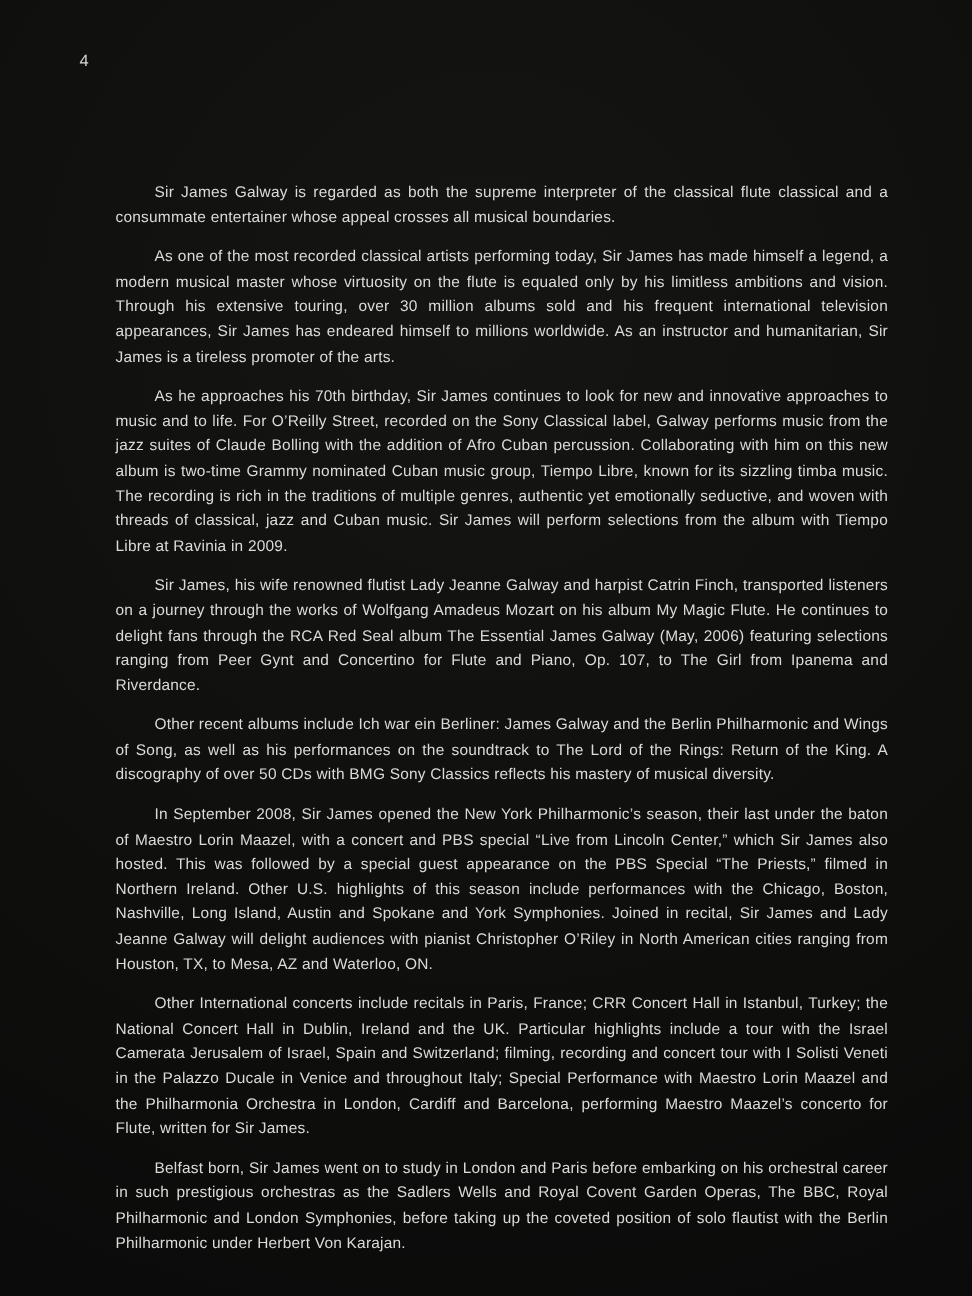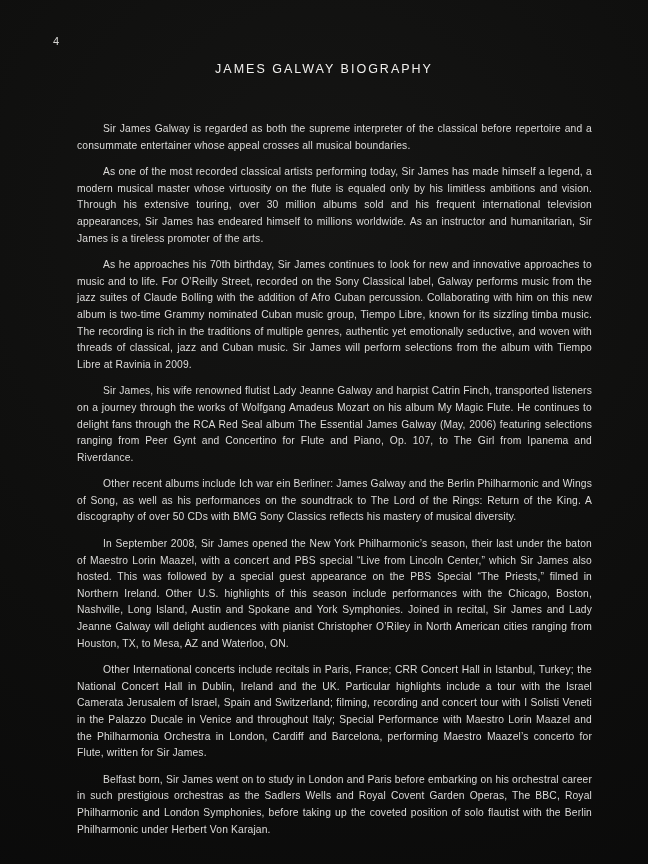--- a/index.html
+++ b/index.html
@@ -56,23 +56,22 @@
     text-align: justify;
     text-indent: 26px;
     color: #dcdbd9;
   }
 </style>
 </head>
 <body>
 
 <div class="page">
   <div class="page-number">4</div>
-  <h1 class="title">JAMES GALWAY BIOGRAPHY</h1>
   <div class="content">
-    <p>Sir James Galway is regarded as both the supreme interpreter of the classical before repertoire and a consummate entertainer whose appeal crosses all musical boundaries.</p>
+    <p>Sir James Galway is regarded as both the supreme interpreter of the classical flute classical and a consummate entertainer whose appeal crosses all musical boundaries.</p>
     <p>As one of the most recorded classical artists performing today, Sir James has made himself a legend, a modern musical master whose virtuosity on the flute is equaled only by his limitless ambitions and vision. Through his extensive touring, over 30 million albums sold and his frequent international television appearances, Sir James has endeared himself to millions worldwide. As an instructor and humanitarian, Sir James is a tireless promoter of the arts.</p>
     <p>As he approaches his 70th birthday, Sir James continues to look for new and innovative approaches to music and to life. For O’Reilly Street, recorded on the Sony Classical label, Galway performs music from the jazz suites of Claude Bolling with the addition of Afro Cuban percussion. Collaborating with him on this new album is two-time Grammy nominated Cuban music group, Tiempo Libre, known for its sizzling timba music. The recording is rich in the traditions of multiple genres, authentic yet emotionally seductive, and woven with threads of classical, jazz and Cuban music. Sir James will perform selections from the album with Tiempo Libre at Ravinia in 2009.</p>
     <p>Sir James, his wife renowned flutist Lady Jeanne Galway and harpist Catrin Finch, transported listeners on a journey through the works of Wolfgang Amadeus Mozart on his album My Magic Flute. He continues to delight fans through the RCA Red Seal album The Essential James Galway (May, 2006) featuring selections ranging from Peer Gynt and Concertino for Flute and Piano, Op. 107, to The Girl from Ipanema and Riverdance.</p>
     <p>Other recent albums include Ich war ein Berliner: James Galway and the Berlin Philharmonic and Wings of Song, as well as his performances on the soundtrack to The Lord of the Rings: Return of the King. A discography of over 50 CDs with BMG Sony Classics reflects his mastery of musical diversity.</p>
     <p>In September 2008, Sir James opened the New York Philharmonic’s season, their last under the baton of Maestro Lorin Maazel, with a concert and PBS special “Live from Lincoln Center,” which Sir James also hosted. This was followed by a special guest appearance on the PBS Special “The Priests,” filmed in Northern Ireland. Other U.S. highlights of this season include performances with the Chicago, Boston, Nashville, Long Island, Austin and Spokane and York Symphonies. Joined in recital, Sir James and Lady Jeanne Galway will delight audiences with pianist Christopher O’Riley in North American cities ranging from Houston, TX, to Mesa, AZ and Waterloo, ON.</p>
     <p>Other International concerts include recitals in Paris, France; CRR Concert Hall in Istanbul, Turkey; the National Concert Hall in Dublin, Ireland and the UK. Particular highlights include a tour with the Israel Camerata Jerusalem of Israel, Spain and Switzerland; filming, recording and concert tour with I Solisti Veneti in the Palazzo Ducale in Venice and throughout Italy; Special Performance with Maestro Lorin Maazel and the Philharmonia Orchestra in London, Cardiff and Barcelona, performing Maestro Maazel’s concerto for Flute, written for Sir James.</p>
     <p>Belfast born, Sir James went on to study in London and Paris before embarking on his orchestral career in such prestigious orchestras as the Sadlers Wells and Royal Covent Garden Operas, The BBC, Royal Philharmonic and London Symphonies, before taking up the coveted position of solo flautist with the Berlin Philharmonic under Herbert Von Karajan.</p>
   </div>
 </div>
 

